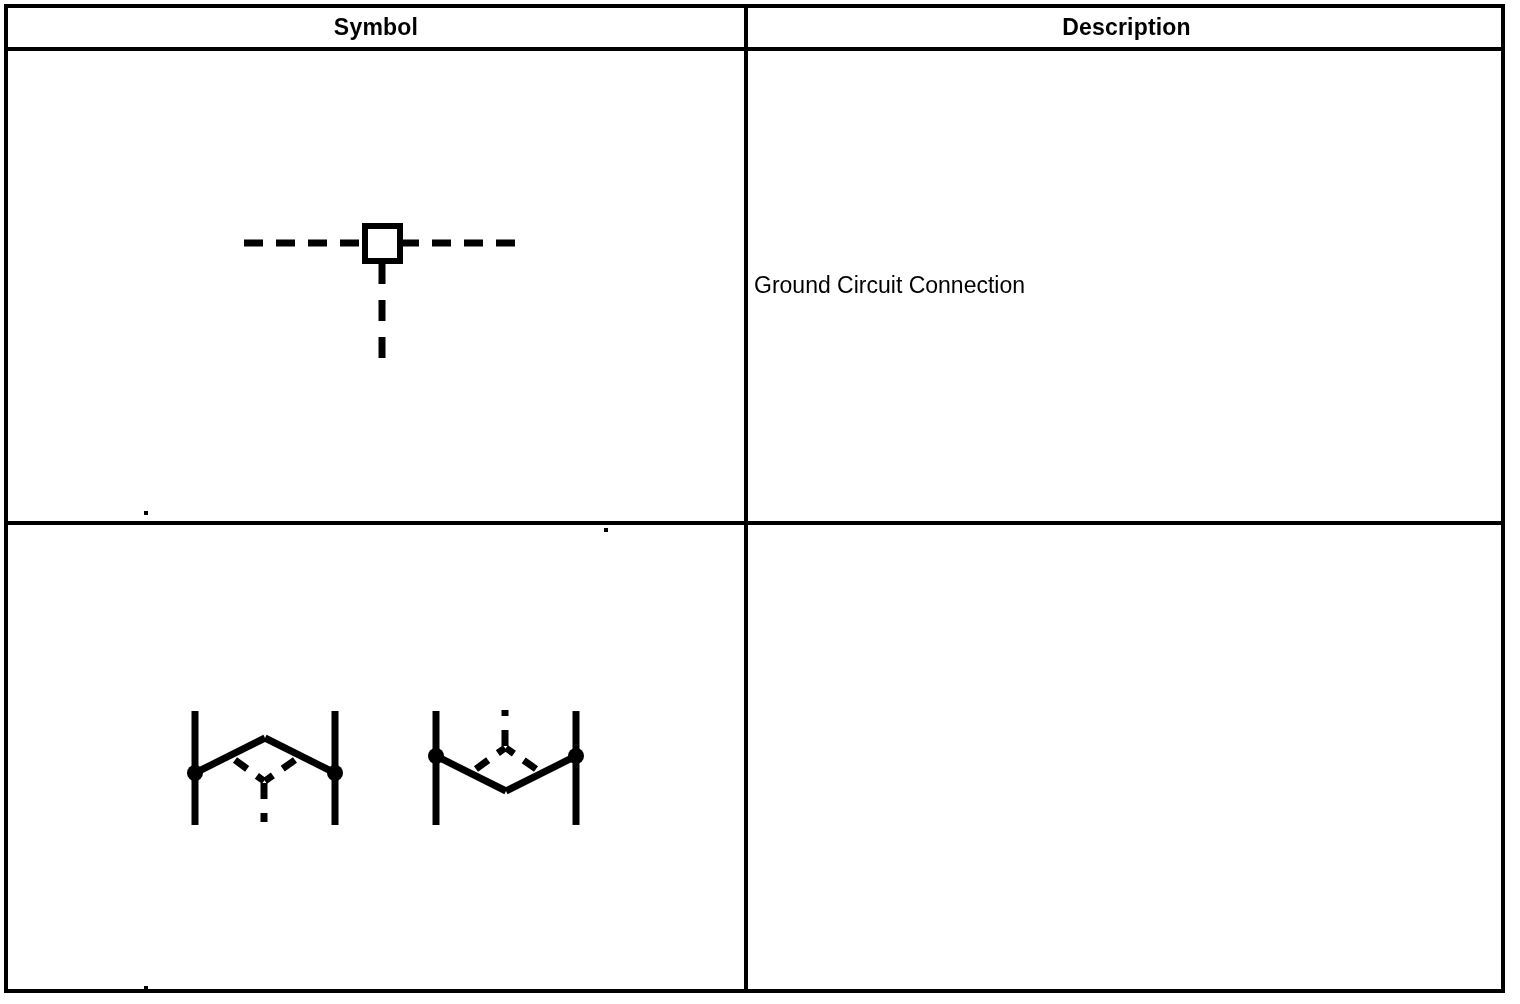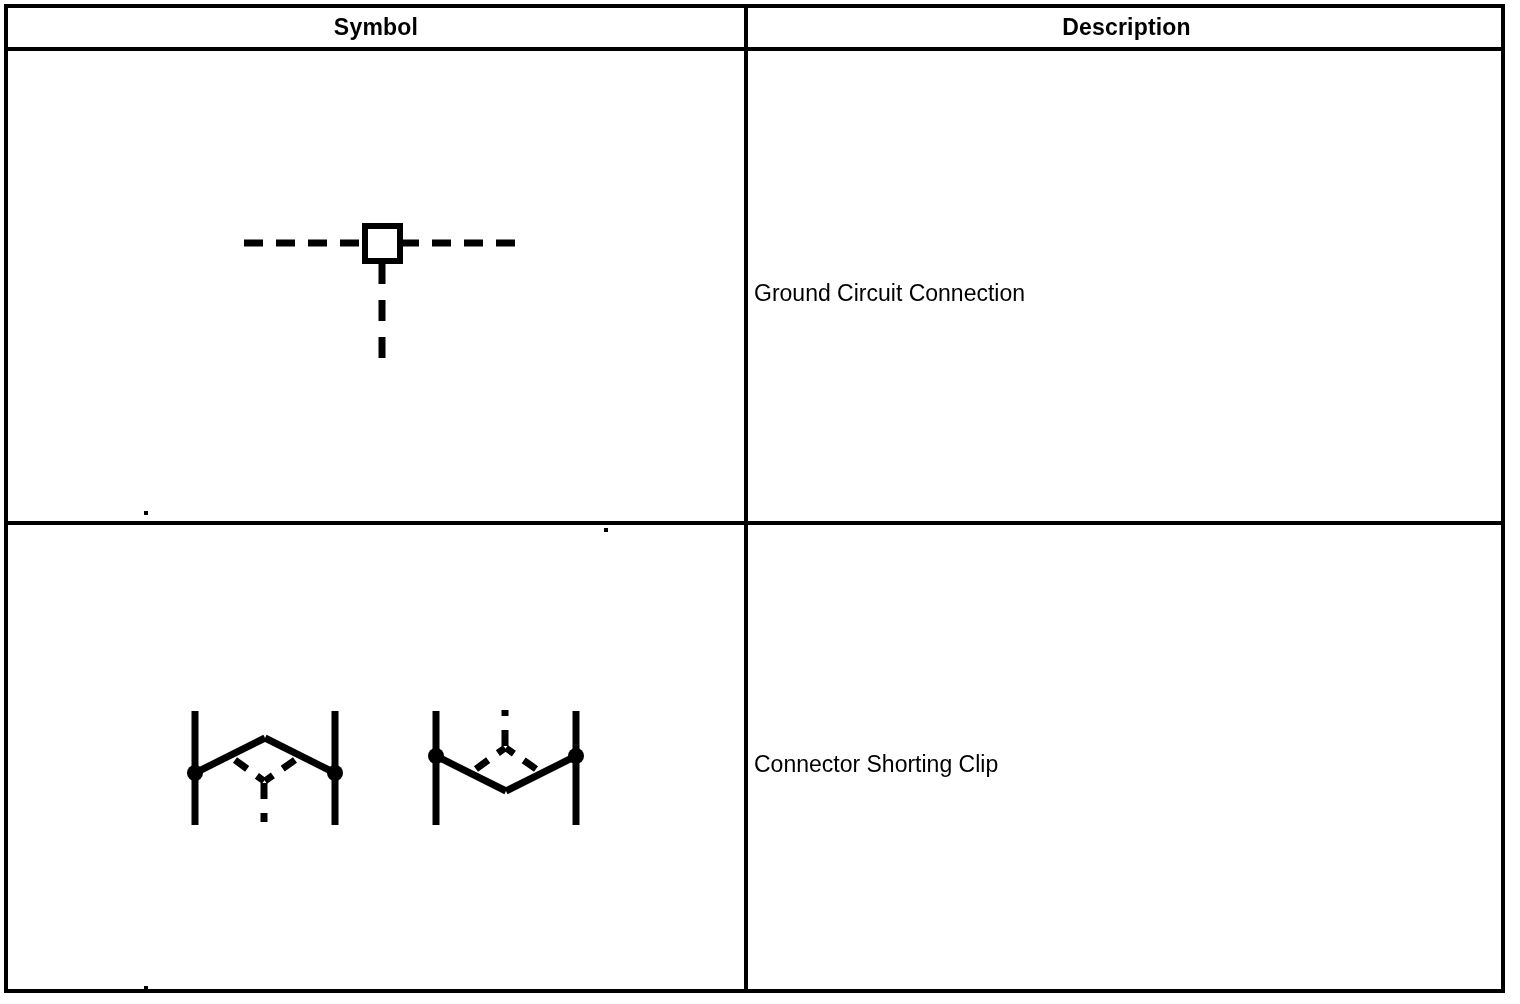--- a/index.html
+++ b/index.html
@@ -77,21 +77,20 @@
   .desc-cell {
     position: absolute;
     left: 740px;
     width: 757px;
     display: flex;
     align-items: center;
     font-size: 23px;
     line-height: 1.1;
     padding-left: 6px;
     box-sizing: border-box;
-    margin-top: 8px;
   }
   .desc-row-1 { top: 43px;  height: 470px; }
   .desc-row-2 { top: 517px; height: 464px; }
 
   
   .symbol-cell {
     position: absolute;
     left: 0;
     width: 736px;
   }
@@ -167,21 +166,20 @@
           <line x1="568" y1="231" x2="498" y2="266" stroke="#000" stroke-width="7"></line>
 
           <line x1="468" y1="244" x2="497" y2="223" stroke="#000" stroke-width="7" stroke-dasharray="15 12" stroke-linecap="butt"></line>
           <line x1="528" y1="244" x2="498" y2="223" stroke="#000" stroke-width="7" stroke-dasharray="15 12" stroke-linecap="butt"></line>
 
           <line x1="497" y1="221" x2="497" y2="185" stroke="#000" stroke-width="7" stroke-dasharray="16 14" stroke-linecap="butt"></line>
         </g>
       </svg>
     </div>
 
-    <div class="desc-cell desc-row-2">Connector Shorting Clip</div>
 
   </div>
 
   <div class="speck" style="left:144px; top:511px; width:4px; height:4px;"></div>
   <div class="speck" style="left:604px; top:528px; width:4px; height:4px;"></div>
   <div class="speck" style="left:144px; top:986px; width:4px; height:4px;"></div>
 
 </div>
 
 </body></html>

